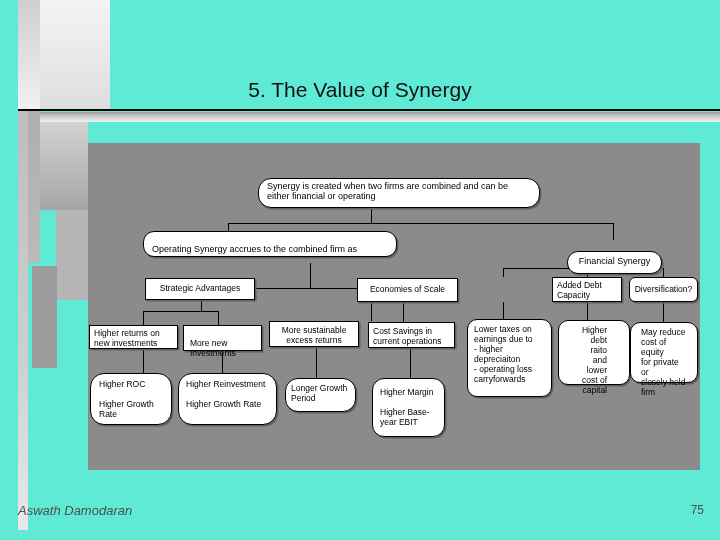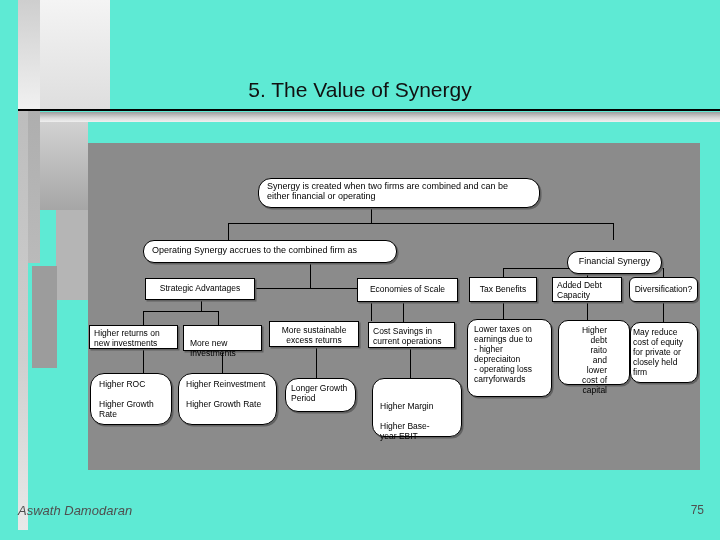--- a/index.html
+++ b/index.html
@@ -69,58 +69,57 @@
     <div class="lv" style="left:499px;top:159px;height:18px;"></div>
     <div class="lv" style="left:575px;top:159px;height:20px;"></div>
 
     <div class="lv" style="left:55px;top:206px;height:24px;"></div>
     <div class="lv" style="left:134px;top:206px;height:24px;"></div>
     <div class="lv" style="left:228px;top:204px;height:31px;"></div>
     <div class="lv" style="left:322px;top:205px;height:30px;"></div>
 
     <div class="node oval" style="left:170px;top:35px;width:282px;height:30px;border-radius:13px;padding:2px 8px;">Synergy is created when two firms are combined and can be either financial or operating</div>
 
-    <div class="node oval" style="left:55px;top:97px;width:254px;height:23px;border-radius:11px;padding:4px 8px;">Operating Synergy accrues to the combined firm as</div>
+    <div class="node oval" style="left:55px;top:88px;width:254px;height:23px;border-radius:11px;padding:12px 8px;">Operating Synergy accrues to the combined firm as</div>
     <div class="node oval ctr" style="left:479px;top:108px;width:95px;height:23px;border-radius:11px;padding:4px 4px;">Financial Synergy</div>
 
     <div class="node ctr" style="left:57px;top:135px;width:110px;height:22px;padding:4px 4px;">Strategic Advantages</div>
     <div class="node ctr" style="left:269px;top:135px;width:101px;height:24px;padding:5px 4px;">Economies of Scale</div>
-    <div class="node ctr" style="left:381px;top:134px;width:68px;height:25px;padding:6px 2px;">Tax Benefits</div>
     <div class="node" style="left:464px;top:134px;width:70px;height:25px;padding:2px 4px;">Added Debt Capacity</div>
     <div class="node ctr" style="left:541px;top:134px;width:69px;height:25px;padding:6px 1px;border-radius:6px;">Diversification?</div>
 
     <div class="node" style="left:1px;top:182px;width:89px;height:24px;">Higher returns on new investments</div>
     <div class="node" style="left:95px;top:182px;width:79px;height:24px;padding:12px 6px;">More new Investments</div>
     <div class="node ctr" style="left:181px;top:178px;width:90px;height:26px;padding:3px 2px;">More sustainable excess returns</div>
     <div class="node" style="left:280px;top:179px;width:87px;height:26px;padding:3px 4px;">Cost Savings in current operations</div>
     <div class="node pre" style="left:379px;top:176px;width:85px;height:78px;border-radius:10px;padding:4px 6px;">Lower taxes on
 earnings due to
 - higher
 depreciaiton
 - operating loss
 carryforwards</div>
     <div class="node pre" style="left:470px;top:177px;width:72px;height:65px;border-radius:10px;padding:4px 22px;text-align:right;">Higher debt
 raito and lower
 cost of capital</div>
-    <div class="node pre" style="left:542px;top:179px;width:68px;height:61px;border-radius:10px;padding:4px 2px;">May reduce
+    <div class="node pre" style="left:542px;top:179px;width:68px;height:61px;border-radius:10px;padding:4px 10px;">May reduce
 cost of equity
 for private or
 closely held
 firm</div>
 
     <div class="node pre" style="left:2px;top:230px;width:82px;height:52px;border-radius:14px;padding:5px 8px;">Higher ROC
 
 Higher Growth
 Rate</div>
     <div class="node pre" style="left:90px;top:230px;width:99px;height:52px;border-radius:14px;padding:5px 7px;">Higher Reinvestment
 
 Higher Growth Rate</div>
     <div class="node pre" style="left:197px;top:235px;width:71px;height:34px;border-radius:13px;padding:4px 5px;">Longer Growth
 Period</div>
-    <div class="node pre" style="left:284px;top:235px;width:90px;height:59px;border-radius:12px;padding:22px 7px;">Higher Margin
+    <div class="node pre" style="left:284px;top:235px;width:73px;height:59px;border-radius:12px;padding:8px 7px;">Higher Margin
 
 Higher Base-
 year EBIT</div>
   </div>
 
   <div class="footer-author">Aswath Damodaran</div>
   <div class="page-num">75</div>
 
 </div>
 

